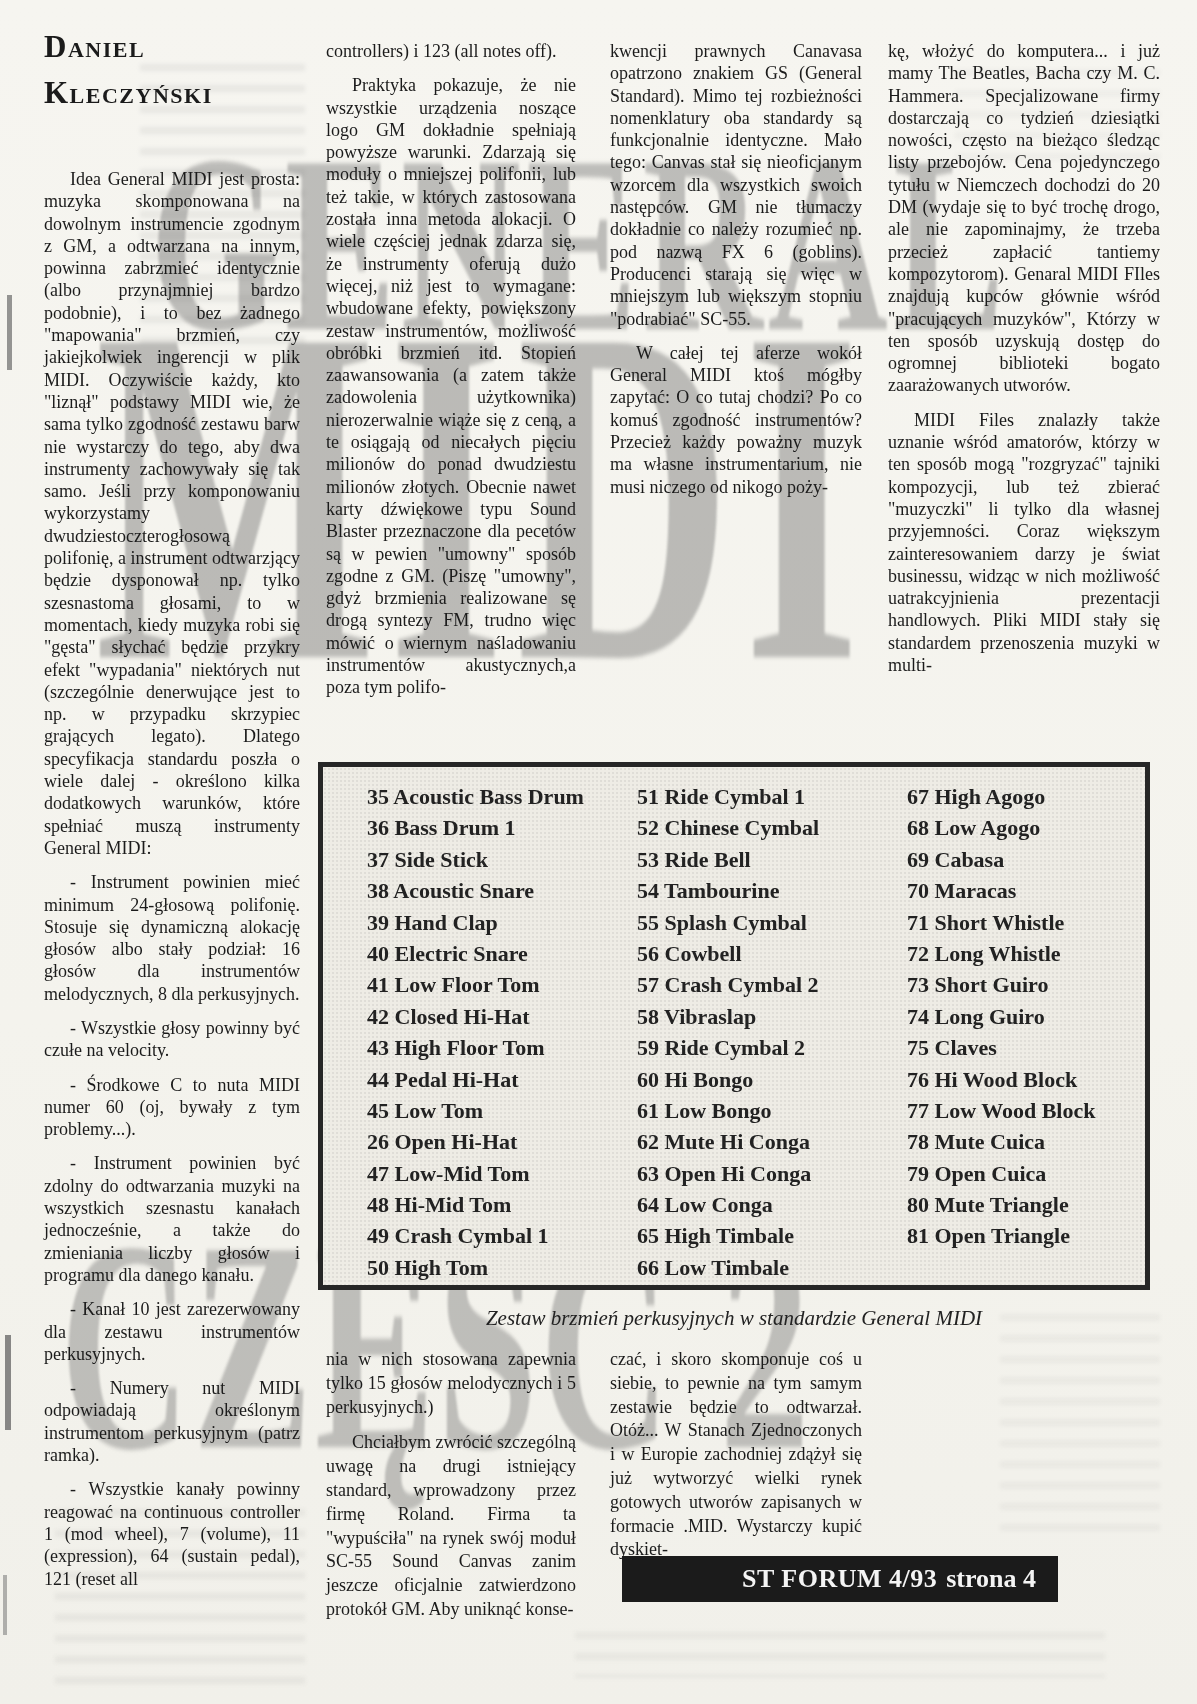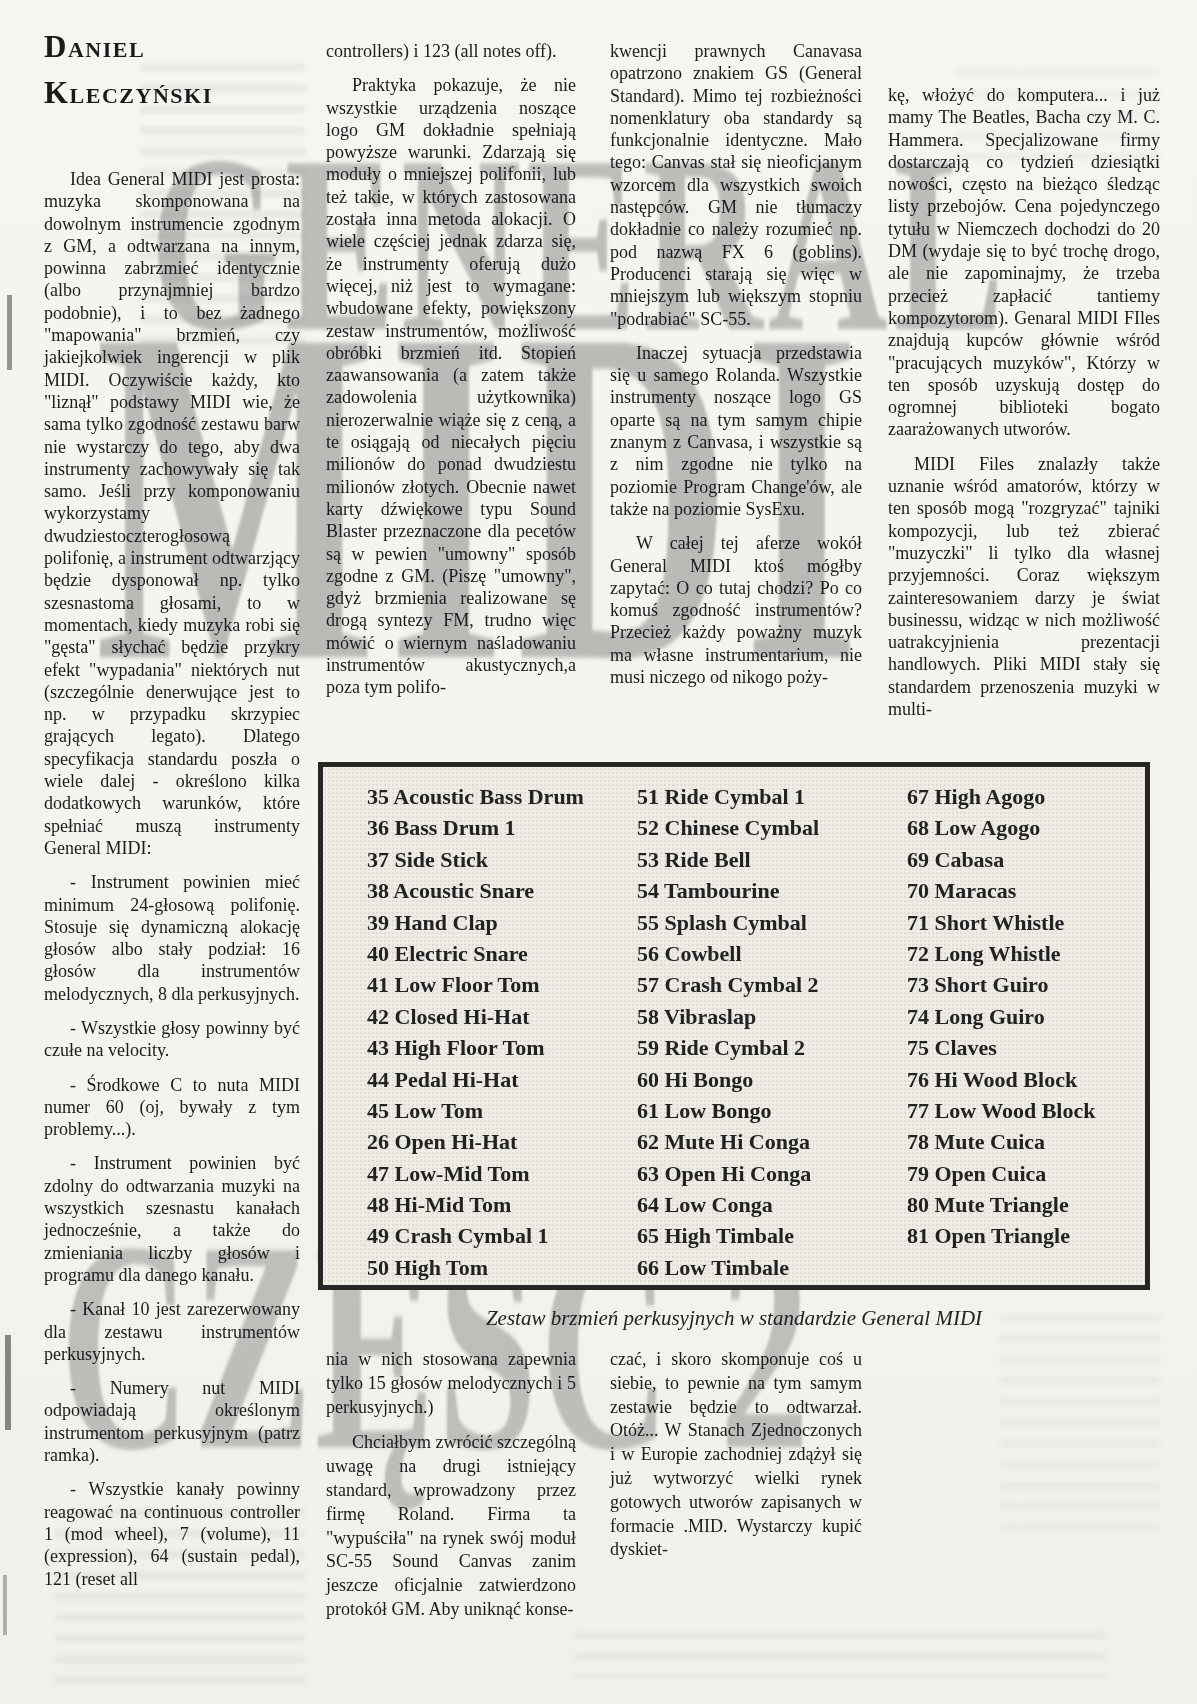--- a/index.html
+++ b/index.html
@@ -37,21 +37,21 @@
   
   .author{position:absolute;left:44px;top:24px;z-index:3;
     font-variant:small-caps;font-weight:bold;font-size:31px;line-height:46px;letter-spacing:1.5px;}
   
   .col{position:absolute;z-index:3;text-align:justify;}
   .topcol{font-size:18px;line-height:22.3px;}
   .botcol{font-size:18px;line-height:23.8px;}
   .c1{left:44px;top:168px;width:256px;}
   .c2{left:326px;top:40px;width:250px;}
   .c3{left:610px;top:40px;width:252px;}
-  .c4{left:888px;top:40px;width:272px;margin-top:44px;}
+  .c4{left:888px;top:40px;width:272px;}
   .bl{left:326px;top:1348px;width:250px;}
   .bm{left:610px;top:1348px;width:252px;}
   .br{left:888px;top:1348px;width:272px;}
   .para{margin:0 0 12px 0;text-indent:26px;}
   .para:last-child{margin-bottom:0;}
   .noind{text-indent:0;}
   
   .drum-table{
     position:absolute;left:318px;top:762px;width:832px;height:528px;z-index:2;
     box-sizing:border-box;border:5px solid #262626;
@@ -104,21 +104,20 @@
     <p class="para">- Wszystkie kanały powinny reagować na continuous controller 1 (mod wheel), 7 (volume), 11 (expression), 64 (sustain pedal), 121 (reset all</p>
   </div>
 
   <div class="col topcol c2">
     <p class="para noind">controllers) i 123 (all notes off).</p>
     <p class="para">Praktyka pokazuje, że nie wszystkie urządzenia noszące logo GM dokładnie spełniają powyższe warunki. Zdarzają się moduły o mniejszej polifonii, lub też takie, w których zastosowana została inna metoda alokacji. O wiele częściej jednak zdarza się, że instrumenty oferują dużo więcej, niż jest to wymagane: wbudowane efekty, powiększony zestaw instrumentów, możliwość obróbki brzmień itd. Stopień zaawansowania (a zatem także zadowolenia użytkownika) nierozerwalnie wiąże się z ceną, a te osiągają od niecałych pięciu milionów do ponad dwudziestu milionów złotych. Obecnie nawet karty dźwiękowe typu Sound Blaster przeznaczone dla pecetów są w pewien "umowny" sposób zgodne z GM. (Piszę "umowny", gdyż brzmienia realizowane sę drogą syntezy FM, trudno więc mówić o wiernym naśladowaniu instrumentów akustycznych,a poza tym polifo-</p>
   </div>
 
   <div class="col topcol c3">
     <p class="para noind">kwencji prawnych Canavasa opatrzono znakiem GS (General Standard). Mimo tej rozbieżności nomenklatury oba standardy są funkcjonalnie identyczne. Mało tego: Canvas stał się nieoficjanym wzorcem dla wszystkich swoich następców. GM nie tłumaczy dokładnie co należy rozumieć np. pod nazwą FX 6 (goblins). Producenci starają się więc w mniejszym lub większym stopniu "podrabiać" SC-55.</p>
-    <p class="para">Inaczej sytuacja przedstawia się u samego Rolanda. Wszystkie instrumenty noszące logo GS oparte są na tym samym chipie znanym z Canvasa, i wszystkie są z nim zgodne nie tylko na poziomie Program Change'ów, ale także na poziomie SysExu.</p>
     <p class="para">W całej tej aferze wokół General MIDI ktoś mógłby zapytać: O co tutaj chodzi? Po co komuś zgodność instrumentów? Przecież każdy poważny muzyk ma własne instrumentarium, nie musi niczego od nikogo poży-</p>
   </div>
 
   <div class="col topcol c4">
     <p class="para noind">kę, włożyć do komputera... i już mamy The Beatles, Bacha czy M. C. Hammera. Specjalizowane firmy dostarczają co tydzień dziesiątki nowości, często na bieżąco śledząc listy przebojów. Cena pojedynczego tytułu w Niemczech dochodzi do 20 DM (wydaje się to być trochę drogo, ale nie zapominajmy, że trzeba przecież zapłacić tantiemy kompozytorom). Genaral MIDI FIles znajdują kupców głównie wśród "pracujących muzyków", Którzy w ten sposób uzyskują dostęp do ogromnej biblioteki bogato zaarażowanych utworów.</p>
     <p class="para">MIDI Files znalazły także uznanie wśród amatorów, którzy w ten sposób mogą "rozgryzać" tajniki kompozycji, lub też zbierać "muzyczki" li tylko dla własnej przyjemności. Coraz większym zainteresowaniem darzy je świat businessu, widząc w nich możliwość uatrakcyjnienia prezentacji handlowych. Pliki MIDI stały się standardem przenoszenia muzyki w multi-</p>
   </div>
 
   <div class="drum-table">
     <div class="tcol tcol1">
@@ -181,14 +180,18 @@
   <div class="caption">Zestaw brzmień perkusyjnych w standardzie General MIDI</div>
 
   <div class="col botcol bl">
     <p class="para noind">nia w nich stosowana zapewnia tylko 15 głosów melodycznych i 5 perkusyjnych.)</p>
     <p class="para">Chciałbym zwrócić szczególną uwagę na drugi istniejący standard, wprowadzony przez firmę Roland. Firma ta "wypuściła" na rynek swój moduł SC-55 Sound Canvas zanim jeszcze oficjalnie zatwierdzono protokół GM. Aby uniknąć konse-</p>
   </div>
   <div class="col botcol bm">
     <p class="para noind">czać, i skoro skomponuje coś u siebie, to pewnie na tym samym zestawie będzie to odtwarzał. Otóż... W Stanach Zjednoczonych i w Europie zachodniej zdążył się już wytworzyć wielki rynek gotowych utworów zapisanych w formacie .MID. Wystarczy kupić dyskiet-</p>
   </div>
 
+  <div class="footer">
+    <span class="mag">ST FORUM 4/93</span>
+    <span class="pg">strona 4</span>
+  </div>
 
 </div>
 
 </body></html>

